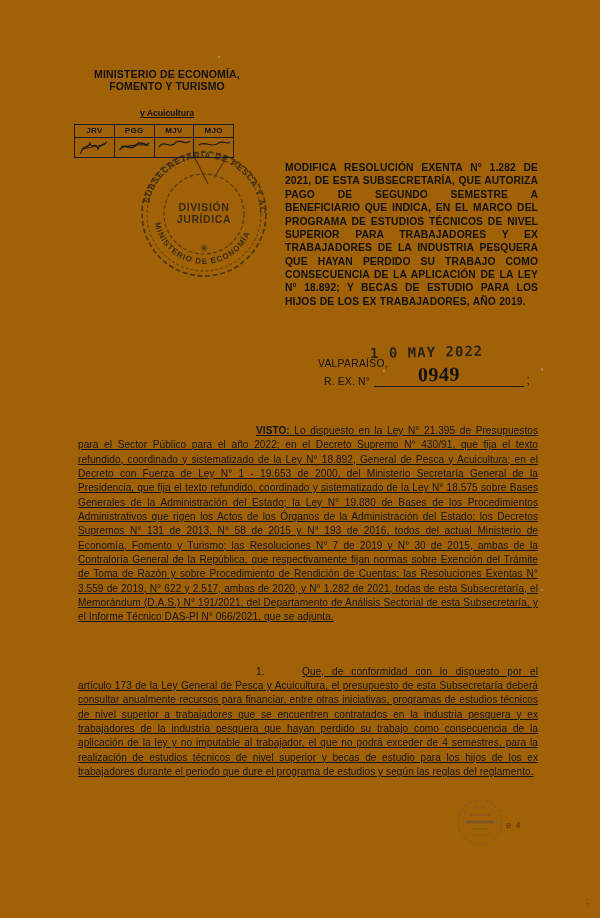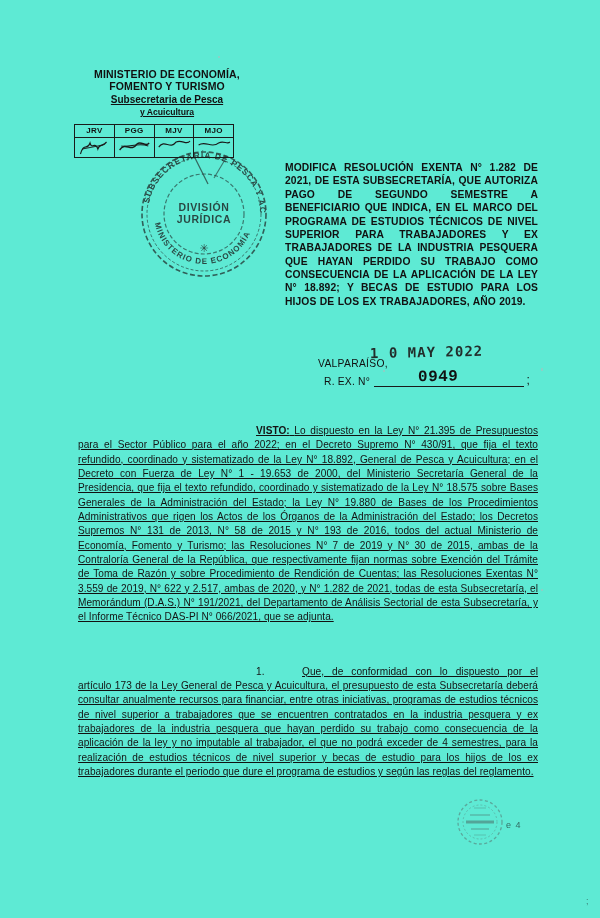--- a/index.html
+++ b/index.html
@@ -12,21 +12,21 @@
     height: 918px;
     position: relative;
     font-family: "Liberation Sans", sans-serif;
     color: #111111;
     overflow: hidden;
   }
 
   .page {
     position: absolute;
     inset: 0;
-    background: #5eead4;
+    background: #a16207;
     padding-left: 39px;
   }
 
   
   .letterhead {
     position: absolute;
     left: 62px;
     top: 68px;
     width: 210px;
     text-align: center;
@@ -43,21 +43,21 @@
     font-weight: bold;
     text-decoration: underline;
     text-underline-offset: 1px;
     margin-top: 1px;
   }
   .lh-line4 {
     font-size: 8.6px;
     font-weight: bold;
     text-decoration: underline;
     text-underline-offset: 1px;
-    margin-top: 1px;
+    margin-top: 15px;
   }
 
   
   .routing-table {
     position: absolute;
     left: 74px;
     top: 124px;
     width: 158px;
     height: 32px;
     border: 1.1px solid #1a1a1a;
@@ -168,23 +168,23 @@
     width: 150px;
     border-bottom: 1.1px solid #1a1a1a;
     margin-left: 4px;
     height: 11px;
     position: relative;
   }
   .resnum-value {
     position: absolute;
     left: 44px;
     bottom: 0px;
-    font-size: 16px;
-    font-weight: bold;
-    font-family: Liberation Mono, monospace;
+    font-size: 20px;
+    font-weight: bold;
+    font-family: Liberation Serif, serif;
     letter-spacing: .5px;
     transform: rotate(-.8deg);
     white-space: nowrap;
   }
   .resnum-semicolon {
     position: absolute;
     right: -6px;
     bottom: -1px;
     font-size: 12px;
   }
@@ -260,21 +260,20 @@
   }
 </style>
 </head>
 <body>
 
 <div class="page">
 
   <div class="letterhead">
     <div class="lh-line1">MINISTERIO DE ECONOMÍA,</div>
     <div class="lh-line2">FOMENTO Y TURISMO</div>
-    <div class="lh-line3">Subsecretaria de Pesca</div>
     <div class="lh-line4">y Acuicultura</div>
   </div>
 
   <div class="routing-table">
     <div class="routing-col">
       <div class="routing-tick"></div>
       <div class="rc-label">JRV</div>
       <div class="routing-divider"></div>
       <div class="scribble">
         <svg viewBox="0 0 40 20" preserveAspectRatio="none">

